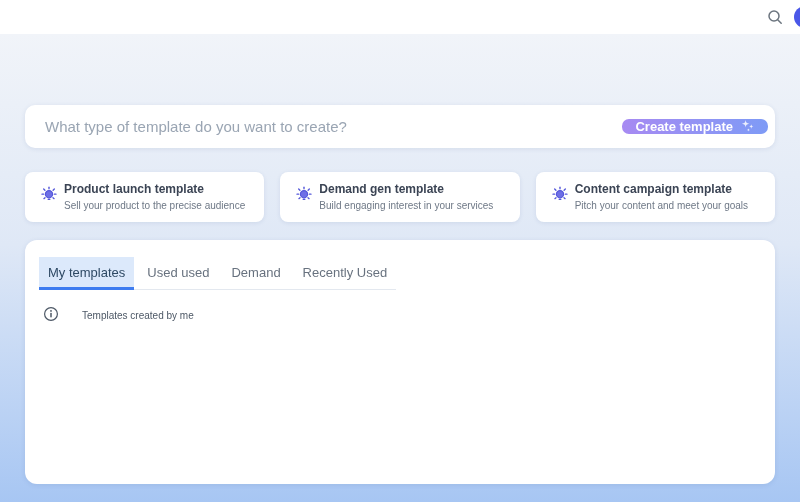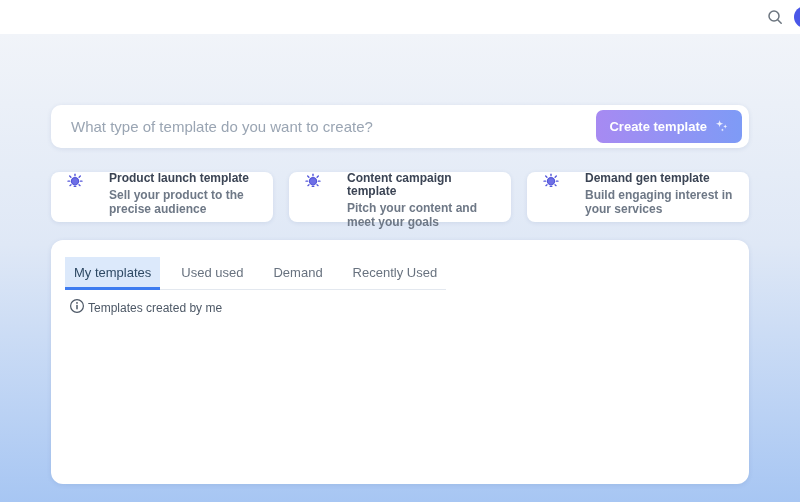--- a/index.html
+++ b/index.html
@@ -6,56 +6,56 @@
   body { font-family:"Liberation Sans", sans-serif; background:#fff; }
 
   
   .topbar { position:relative; height:34px; background:#ffffff; overflow:hidden; }
   .search-btn { position:absolute; right:17px; top:9px; width:16px; height:16px;
     background:none; border:none; padding:0; cursor:pointer; }
   .avatar { position:absolute; right:-16px; top:6px; width:22px; height:22px;
     border-radius:50%; background:#4a57e8; cursor:pointer; }
 
   
-  .page { height:468px; box-sizing:border-box; padding:71px 51px 0;
+  .page { height:468px; box-sizing:border-box; padding:71px 25px 0;
     background:linear-gradient(180deg,#f1f4f9 0%, #dfe8f6 45%, #a7c6f3 100%); }
 
   
   .prompt-card { height:43px; background:#fff; border-radius:10px;
     box-shadow:0 1px 5px rgba(40,70,130,.10);
     display:flex; align-items:center; padding:0 7px 0 18px; }
   .prompt-input { flex:1; border:none; outline:none; background:transparent;
     font-family:"Liberation Sans", sans-serif; font-size:15px; color:#374151; }
   .prompt-input::placeholder { color:#9aa5b3; }
-  .create-btn { display:flex; align-items:center; gap:7px; height:33px; padding:0 13px;
+  .create-btn { display:flex; align-items:center; gap:7px; height:15px; padding:0 13px;
     border:none; border-radius:7px; cursor:pointer;
     background:linear-gradient(90deg,#a78af2 0%, #7e9bf6 100%);
     color:#ffffff; font-family:"Liberation Sans", sans-serif;
     font-size:13px; font-weight:700; }
 
   
   .cards { display:flex; gap:16px; margin-top:24px; }
   .s-card { flex:1; height:50px; background:#fff; border-radius:8px;
     box-shadow:0 1px 4px rgba(40,70,130,.10); cursor:pointer;
-    display:flex; gap:24px; padding:0 14px; box-sizing:border-box; }
+    display:flex; align-items:center; gap:5px; padding:0 14px; box-sizing:border-box; }
   .s-text { display:flex; flex-direction:column; }
   .s-title { font-size:12px; font-weight:700; color:#3b4454; line-height:1.1; }
-  .s-sub { font-size:12px; color:#6e7886; margin-top:3px;font-weight:bold; }
+  .s-sub { font-size:10px; color:#6e7886; margin-top:3px; }
 
   
   .panel { margin-top:18px; height:244px; box-sizing:border-box; background:#fff;
     border-radius:12px; box-shadow:0 1px 5px rgba(40,70,130,.10); padding:17px 14px 0; }
-  .tabs { display:inline-flex; gap:12px; border-bottom:1px solid #e3e8ef; }
+  .tabs { display:inline-flex; gap:4px; border-bottom:1px solid #e3e8ef; }
   .tab { padding:8px 9px 9px; font-size:13px; color:#68727f; cursor:pointer;
     position:relative; white-space:nowrap; }
   .tab.active { background:#dce9fb; color:#2e4964; }
   .tab.active::after { content:""; position:absolute; left:0; right:0; bottom:-1px;
     height:3px; background:#3e7cf0; }
-  .empty-row { display:flex; align-items:center; gap:3px; margin:8px 0 0 4px;
-    color:#4d5866; font-size:12px; }
+  .empty-row { display:flex; align-items:center; gap:23px; margin:16px 0 0 4px;
+    color:#4d5866; font-size:10px; }
 </style>
 </head>
 <body>
 
 <header class="topbar">
   <button class="search-btn">
     <span>
       <svg width="16" height="16" viewBox="0 0 16 16" fill="none">
         <circle cx="7" cy="7" r="5" stroke="#6c757f" stroke-width="1.5"></circle>
         <line x1="10.7" y1="10.7" x2="14.2" y2="14.2" stroke="#6c757f" stroke-width="1.5" stroke-linecap="round"></line>
@@ -115,44 +115,44 @@
             <line x1="3.6" y1="11" x2="5.6" y2="11"></line>
             <line x1="18.4" y1="11" x2="20.4" y2="11"></line>
             <line x1="5.9" y1="16.4" x2="7.2" y2="15.2"></line>
             <line x1="18.1" y1="16.4" x2="16.8" y2="15.2"></line>
           </g>
           <circle cx="12" cy="11" r="4.3" fill="#6e6fe6" stroke="#5457da" stroke-width="1.4"></circle>
           <rect x="10.2" y="16.2" width="3.6" height="1.8" rx="0.9" fill="#5457da"></rect>
         </svg>
       </span>
       <span class="s-text">
-        <span class="s-title">Content campaign template</span>
-        <span class="s-sub">Pitch your content and meet your goals</span>
+        <span class="s-title">Demand gen template</span>
+        <span class="s-sub">Build engaging interest in your services</span>
       </span>
     </div>
 
     <div class="s-card">
       <span>
         <svg width="20" height="20" viewBox="0 0 24 24" fill="none">
           <g stroke="#5457da" stroke-width="1.6" stroke-linecap="round">
             <line x1="12" y1="2.6" x2="12" y2="4.6"></line>
             <line x1="5.6" y1="4.8" x2="7.1" y2="6.3"></line>
             <line x1="18.4" y1="4.8" x2="16.9" y2="6.3"></line>
             <line x1="3.6" y1="11" x2="5.6" y2="11"></line>
             <line x1="18.4" y1="11" x2="20.4" y2="11"></line>
             <line x1="5.9" y1="16.4" x2="7.2" y2="15.2"></line>
             <line x1="18.1" y1="16.4" x2="16.8" y2="15.2"></line>
           </g>
           <circle cx="12" cy="11" r="4.3" fill="#6e6fe6" stroke="#5457da" stroke-width="1.4"></circle>
           <rect x="10.2" y="16.2" width="3.6" height="1.8" rx="0.9" fill="#5457da"></rect>
         </svg>
       </span>
       <span class="s-text">
-        <span class="s-title">Demand gen template</span>
-        <span class="s-sub">Build engaging interest in your services</span>
+        <span class="s-title">Content campaign template</span>
+        <span class="s-sub">Pitch your content and meet your goals</span>
       </span>
     </div>
 
   </div>
 
   <div class="panel">
     <div class="tabs">
       <div class="tab active">My templates</div>
       <div class="tab">Used used</div>
       <div class="tab">Demand</div>

